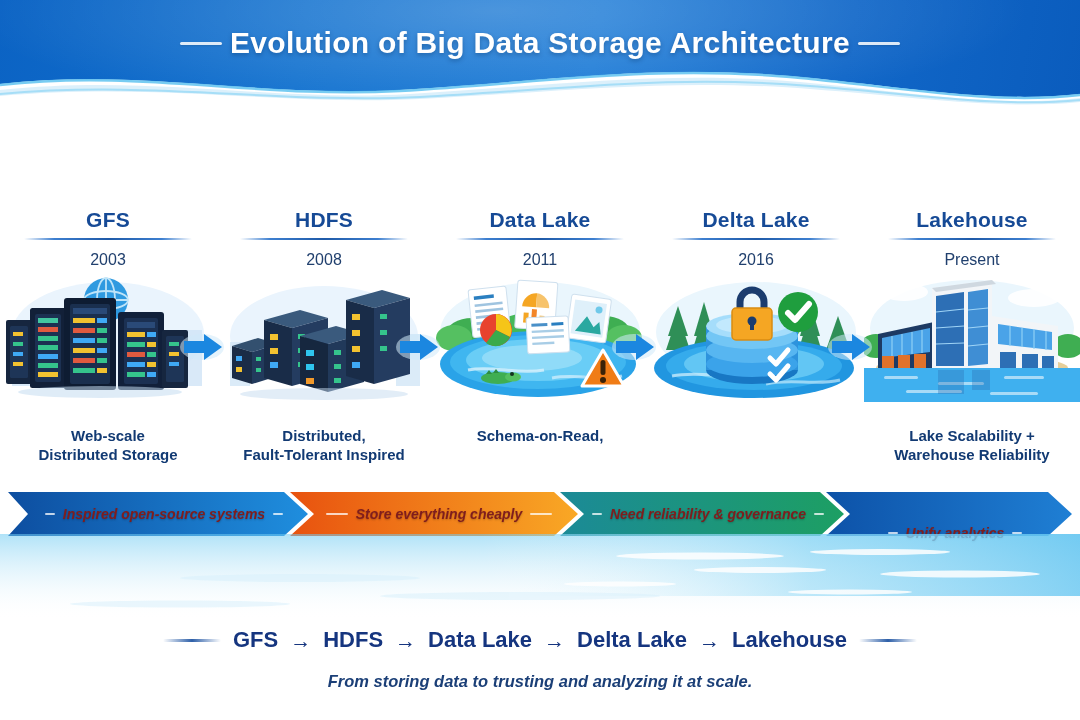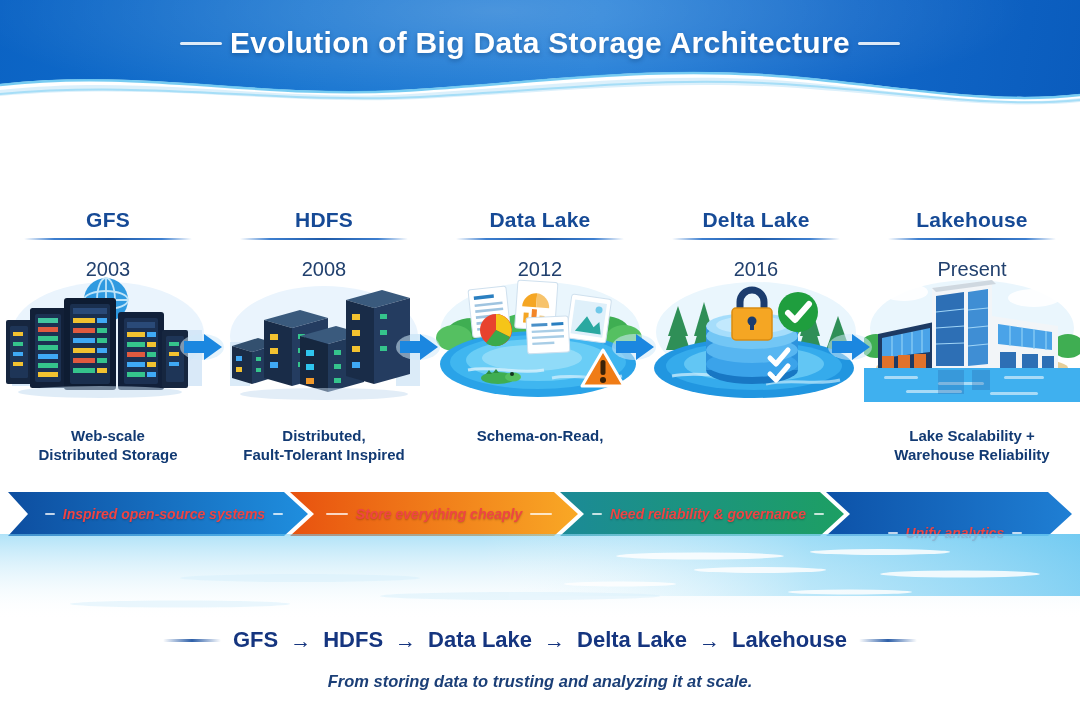--- a/index.html
+++ b/index.html
@@ -29,38 +29,38 @@
   }
 
   
   .cols{position:absolute;left:0;top:120px;width:1080px;height:370px;display:flex;}
   .col{width:216px;position:relative;display:flex;flex-direction:column;align-items:center;}
   .col-title{margin-top:88px;font-size:21px;font-weight:bold;color:#164a96;letter-spacing:.2px;
     text-shadow:0 1px 1px rgba(255,255,255,.8);white-space:nowrap;}
   .col-divider{margin-top:6px;width:168px;height:2px;
     background:linear-gradient(90deg,rgba(22,74,150,0) 0%,#3d7fd0 18%,#1f5aa8 50%,#3d7fd0 82%,rgba(22,74,150,0) 100%);
     border-radius:2px;}
-  .col-year{margin-top:18px;font-size:20px;color:#21406e;white-space:nowrap;}
+  .col-year{margin-top:11px;font-size:16px;color:#21406e;white-space:nowrap;}
 
   .art{position:absolute;left:0;top:152px;width:216px;height:130px;}
   .art svg{display:block;width:216px;height:130px;}
 
   .col-caption{position:absolute;left:6px;top:306px;width:204px;text-align:center;
     font-size:15px;line-height:19px;color:#123a73;font-weight:bold;}
   .cap-l{display:block;white-space:nowrap;}
 
   .arrow{position:absolute;top:330px;width:46px;height:34px;}
   .arrow svg{display:block;width:46px;height:34px;}
 
   
   .ribbon{position:absolute;left:8px;top:492px;width:1064px;height:44px;}
   .ribbon svg{display:block;width:1064px;height:44px;}
   .ribbon-labels{position:absolute;left:8px;top:492px;width:1064px;height:44px;}
   .rl{position:absolute;top:0;height:44px;display:flex;align-items:center;justify-content:center;gap:8px;
-    color:#ef4444;font-size:14px;font-weight:bold;font-style:italic;white-space:nowrap;
+    color:#7f1d1d;font-size:14px;font-weight:bold;font-style:italic;white-space:nowrap;
     text-shadow:0 1px 2px rgba(0,0,0,.25);}
   .rl .dash{display:inline-block;height:2px;background:rgba(255,255,255,.75);border-radius:1px;}
   .rl .d-s{width:10px;}
   .rl .d-m{width:22px;}
 
   
   .water{position:absolute;left:0;top:534px;width:1080px;height:110px;overflow:hidden;}
 
   
   .footer-chain{position:absolute;left:0;top:620px;width:1080px;height:40px;
@@ -243,21 +243,21 @@
       </div>
       <div class="col-caption">
         <span class="cap-l">Distributed,</span>
         <span class="cap-l">Fault-Tolerant Inspired</span>
       </div>
     </div>
 
     <div class="col">
       <div class="col-title">Data Lake</div>
       <div class="col-divider"></div>
-      <div class="col-year">2012</div>
+      <div class="col-year">2011</div>
       <div class="art">
         <svg viewBox="0 0 216 130">
           <ellipse cx="108" cy="60" rx="100" ry="50" fill="#eaf6fd"></ellipse>
 
           <ellipse cx="40" cy="62" rx="26" ry="16" fill="#3fae52"></ellipse>
           <ellipse cx="22" cy="66" rx="18" ry="13" fill="#55c061"></ellipse>
           <ellipse cx="172" cy="60" rx="26" ry="16" fill="#3fae52"></ellipse>
           <ellipse cx="192" cy="66" rx="18" ry="13" fill="#55c061"></ellipse>
           <ellipse cx="96" cy="56" rx="30" ry="15" fill="#46b858"></ellipse>
 

